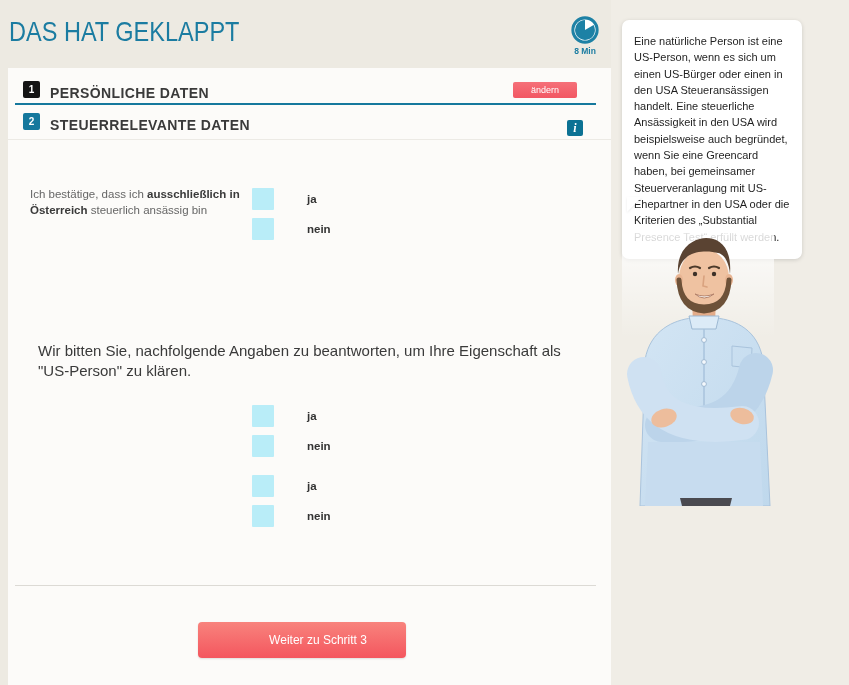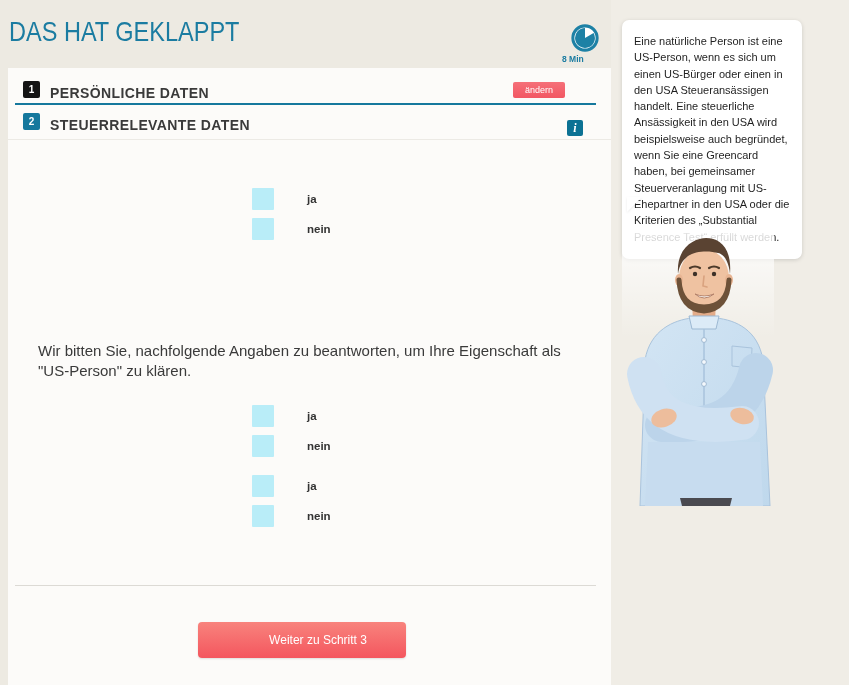--- a/index.html
+++ b/index.html
@@ -14,21 +14,22 @@
 
   
   .page-title {
     position: absolute; left: 9px; top: 16px;
     font-size: 28px; font-weight: 500; color: #1b7ca1;
     letter-spacing: 0px;
     transform: scaleX(0.84); transform-origin: left center;
     white-space: nowrap;
   }
   .timer {
-    position: absolute; left: 562px; top: 24px; width: 46px;
+    position: absolute; left: 562px; top: 16px; width: 46px;
+    text-align: center;
   }
   .timer svg { display:block; margin: 0 auto; }
   .timer-label {
     margin-top: 2px; font-size: 8.5px; font-weight: 700; color: #1b7ca1;
   }
 
   
   .card {
     position: absolute; left: 8px; top: 68px;
     width: 603px; height: 617px;
@@ -44,21 +45,21 @@
   .step2-number { left: 15px; top: 45px; background: #15789d; }
   .step-label {
     position: absolute; left: 42px;
     font-size: 14px; font-weight: 700; color: #3a3a3a;
     letter-spacing: 0.4px;
   }
   .step1-label { top: 17px; }
   .step2-label { top: 49px; }
   .change-button {
     position: absolute; left: 505px; top: 14px;
-    width: 52px; height: 16px;
+    width: 64px; height: 16px;
     background: linear-gradient(180deg,#f57079,#f25763);
     border: none; border-radius: 2px;
     color: #fff; font-size: 9px; font-family: inherit;
     cursor: pointer;
   }
   .teal-divider {
     position: absolute; left: 7px; top: 35px;
     width: 581px; height: 2px; background: #15789d;
   }
   .light-divider-top {
@@ -215,20 +216,23 @@
   <div class="step-number step1-number">1</div>
   <div class="step-label step1-label">PERSÖNLICHE DATEN</div>
   <button class="change-button">ändern</button>
   <div class="teal-divider"></div>
 
   <div class="step-number step2-number">2</div>
   <div class="step-label step2-label">STEUERRELEVANTE DATEN</div>
   <button class="info-button">i</button>
   <div class="light-divider-top"></div>
 
+  <div class="question-label q1">
+    <span>Ich bestätige, dass ich </span><b>ausschließlich in Österreich</b><span> steuerlich ansässig bin</span>
+  </div>
   <div class="checkbox" style="top:120px;"></div>
   <div class="option-label" style="top:125px;">ja</div>
   <div class="checkbox" style="top:150px;"></div>
   <div class="option-label" style="top:155px;">nein</div>
 
   <div class="intro-text">Wir bitten Sie, nachfolgende Angaben zu beantworten, um Ihre Eigenschaft als "US-Person" zu klären.</div>
 
   <div class="checkbox" style="top:337px;"></div>
   <div class="option-label" style="top:342px;">ja</div>
   <div class="checkbox" style="top:367px;"></div>

